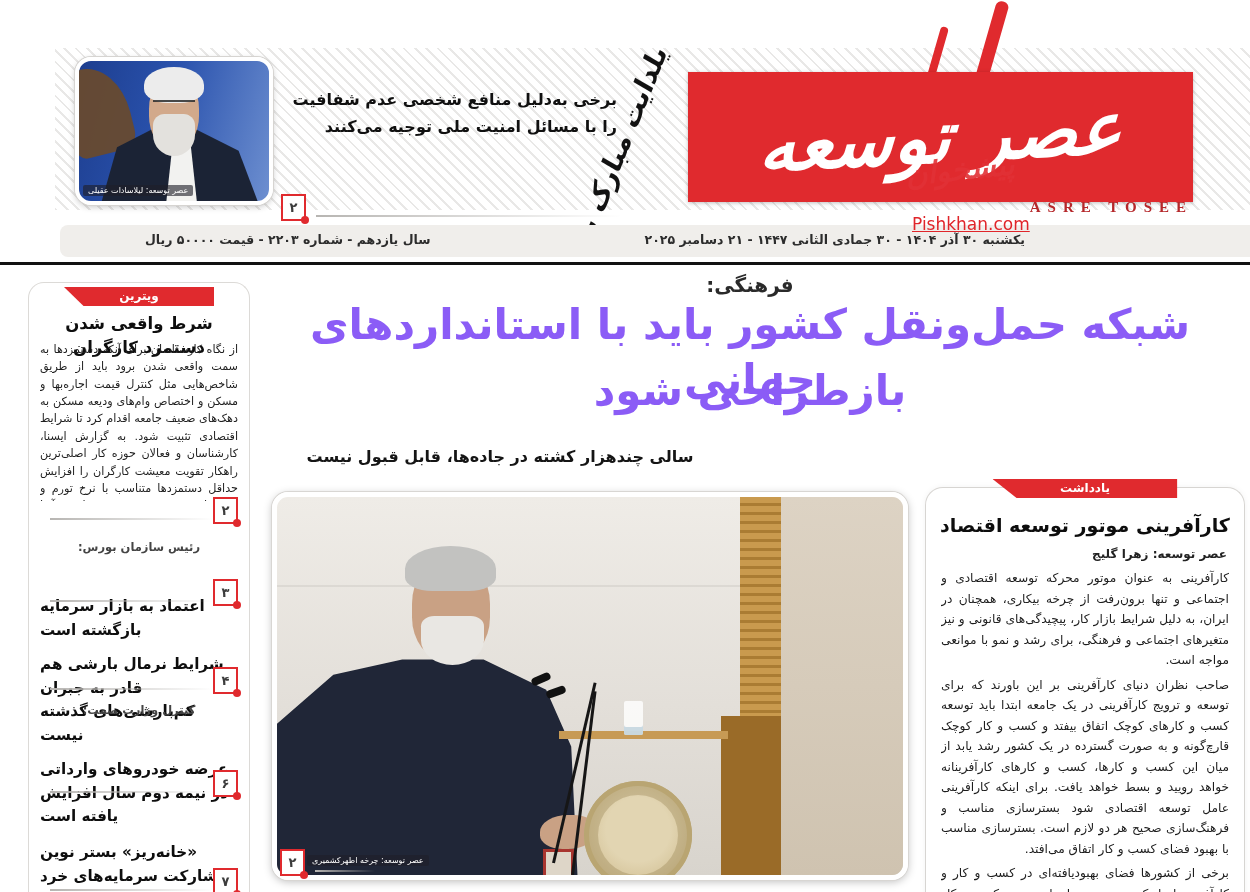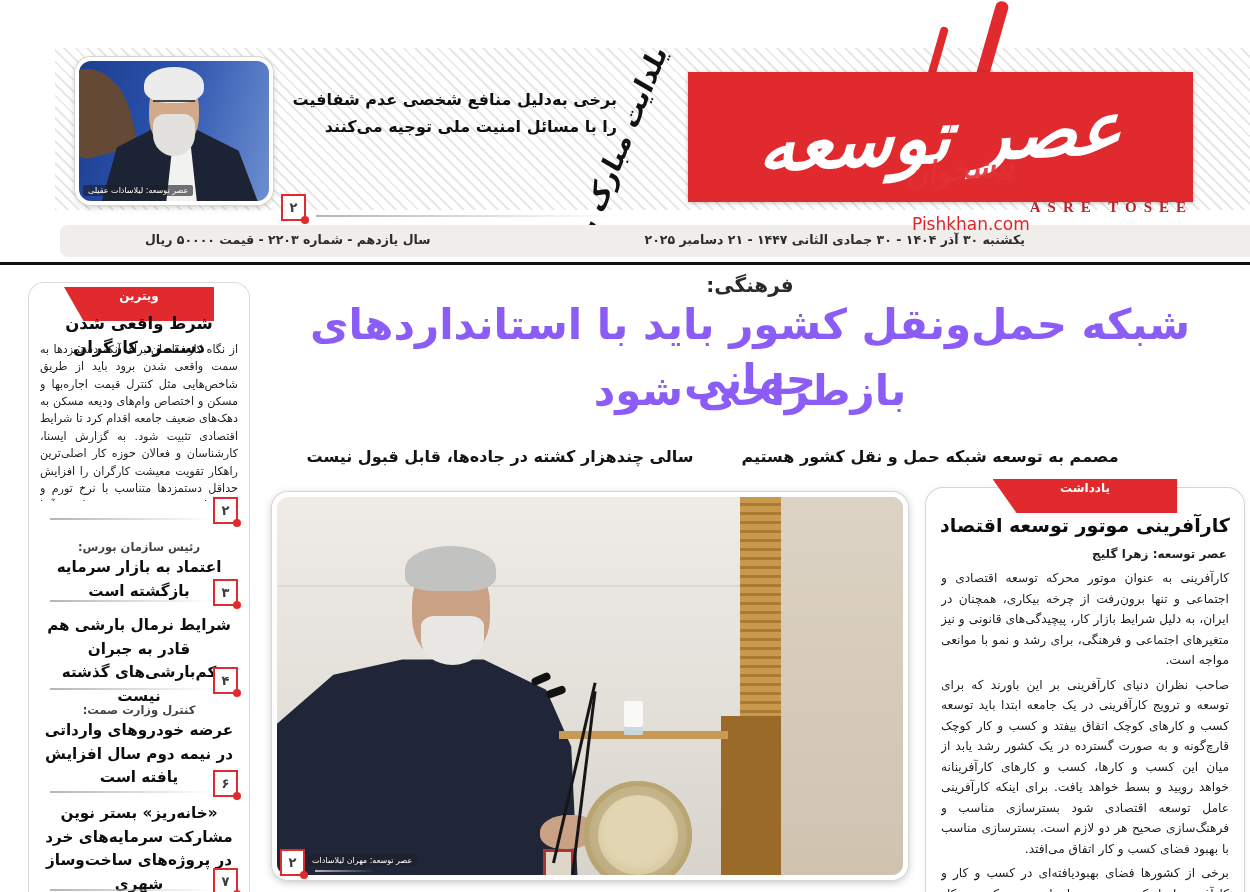--- a/index.html
+++ b/index.html
@@ -68,44 +68,44 @@
   .f1{left:986px;top:0px;width:13px;height:80px;transform:rotate(16deg);}
   .f2{left:934px;top:26px;width:8px;height:52px;transform:rotate(16deg);}
   .logo-en{
     position:absolute;left:1000px;top:199px;width:193px;text-align:right;
     font-family:"Liberation Serif",serif;font-weight:bold;font-size:15px;letter-spacing:7px;color:#b5272a;
   }
   .wm-fa{
     position:absolute;left:905px;top:152px;color:#e23136;font-size:30px;font-weight:bold;font-style:italic;
     transform:rotate(-6deg);opacity:.9;direction:rtl;z-index:30;
   }
-  .wm-en{position:absolute;left:912px;top:214px;color:#e0252a;font-size:17px;z-index:30;}
+  .wm-en{position:absolute;left:912px;top:214px;color:#e0252a;font-size:17px;z-index:30;text-decoration:underline;}
   
   .dateline{
     position:absolute;left:60px;top:225px;width:1200px;height:32px;background:#f0eeeb;border-radius:8px;
   }
   .dateline span{position:absolute;top:7px;font-size:12.5px;font-weight:bold;color:#2c2c2c;direction:rtl;white-space:nowrap;}
   .dl-issue{left:85px;}
   .dl-date{right:235px;}
   .black-rule{position:absolute;left:0;top:262px;width:1250px;height:2.5px;background:#121212;}
   
   .ribbon{
     background:var(--red);color:#fff;font-size:12px;font-weight:bold;text-align:center;
-    line-height:19px;height:34px;clip-path:polygon(0 0,100% 0,100% 100%,13% 100%);
+    line-height:19px;height:19px;clip-path:polygon(0 0,100% 0,100% 100%,13% 100%);
     direction:rtl;
   }
   
   .sidebar{
     position:absolute;left:28px;top:282px;width:222px;height:610px;box-sizing:border-box;
     border:1px solid #dcdad7;border-bottom:none;border-radius:16px 16px 0 0;background:#fff;
   }
   .sidebar > *{position:absolute;left:11px;right:11px;direction:rtl;}
   .sb-ribbon{left:50%!important;right:auto!important;top:4px;width:150px;transform:translateX(-50%);}
   .sb-title{font-size:16.5px;font-weight:bold;text-align:center;color:#0e0e0e;line-height:1.45;}
-  .sb-title-sm{font-size:15.2px;font-weight:bold;text-align:center;color:#0e0e0e;line-height:1.55;}
+  .sb-title-sm{font-size:15.2px;font-weight:bold;text-align:left;color:#0e0e0e;line-height:1.55;margin-top:39px;}
   .sb-kicker{font-size:11.5px;font-weight:bold;color:#444;text-align:center;}
   .sb-body{font-size:11.2px;line-height:1.55;text-align:justify;color:#1f1f1f;height:160px;overflow:hidden;}
   .pos-lead-title{top:29px;}
   .pos-lead-body{top:58px;}
   .pos-mark2{top:214px;}
   .pos-kick1{top:257px;}
   .pos-title1{top:273px;}
   .pos-mark3{top:296px;}
   .pos-title2{top:331px;}
   .pos-mark4{top:384px;}
@@ -246,42 +246,41 @@
     <div class="sb-title-sm pos-title4">«خانه‌ریز» بستر نوین مشارکت سرمایه‌های خرد در پروژه‌های ساخت‌وساز شهری</div>
     <div class="pmark pos-mark7">
       <span class="pnum">۷</span>
       <span class="pline"></span>
     </div>
   </aside>
 
   <div class="lead-kicker">فرهنگی:</div>
   <div class="headline hl1">شبکه حمل‌ونقل کشور باید با استانداردهای جهانی</div>
   <div class="headline hl2">بازطراحی شود</div>
-  <div class="subhead sh-right">مصمم به توسعه شبکه حمل و نقل کشور هستیم</div>
   <div class="subhead sh-left">سالی چندهزار کشته در جاده‌ها، قابل قبول نیست</div>
 
   <div class="lead-photo">
     <div class="lp-seam"></div>
     <div class="lp-slats"></div>
     <div class="lp-wallR"></div>
     <div class="lp-panelR"></div>
     <div class="lp-suit"></div>
     <div class="lp-head"></div>
     <div class="lp-hair"></div>
     <div class="lp-beard"></div>
     <div class="lp-hand"></div>
     <div class="lp-lectern"></div>
     <div class="lp-emblem"></div>
     <div class="lp-frame"></div>
     <div class="lp-glass"></div>
     <div class="lp-mic1"></div>
     <div class="lp-mic2"></div>
     <div class="lp-michead1"></div>
     <div class="lp-michead2"></div>
-    <div class="photo-caption">عصر توسعه: مهران لیلاسادات</div>
+    <div class="photo-caption">عصر توسعه: چرخه اطهرکشمیری</div>
   </div>
   <div class="pmark lead-mark">
     <span class="pnum">۲</span>
     <span class="pline"></span>
   </div>
 
   <aside class="note-card">
     <div class="ribbon nc-ribbon">یادداشت</div>
     <div class="nc-title">کارآفرینی موتور توسعه اقتصاد</div>
     <div class="nc-byline">عصر توسعه: زهرا گلیج</div>

